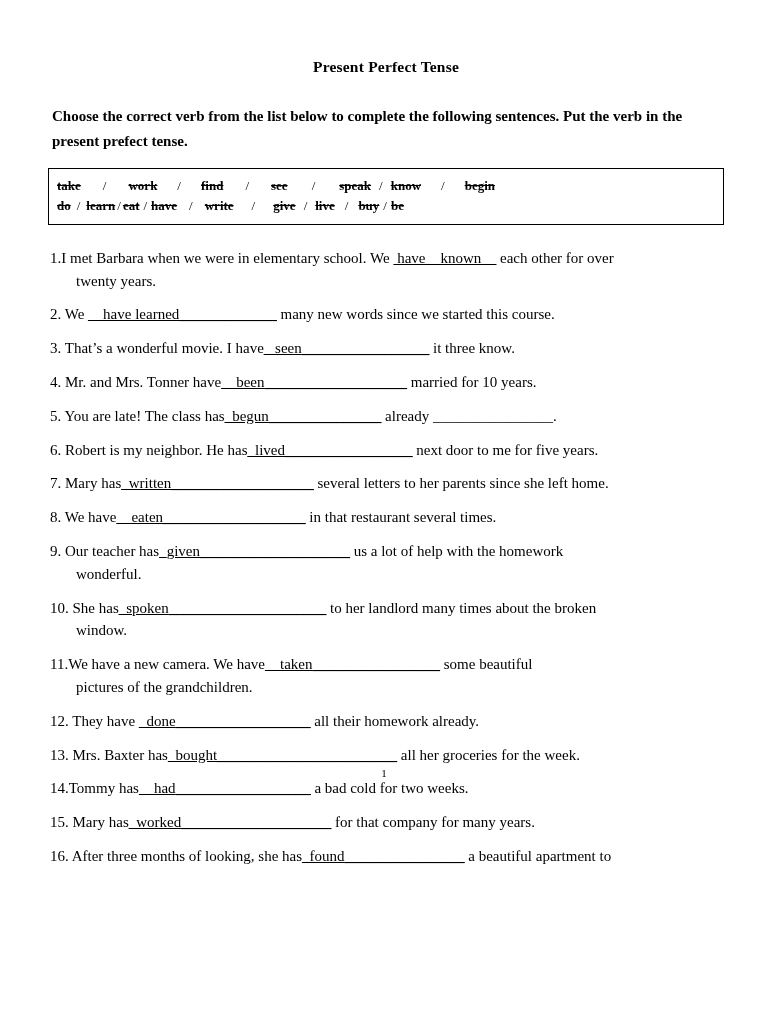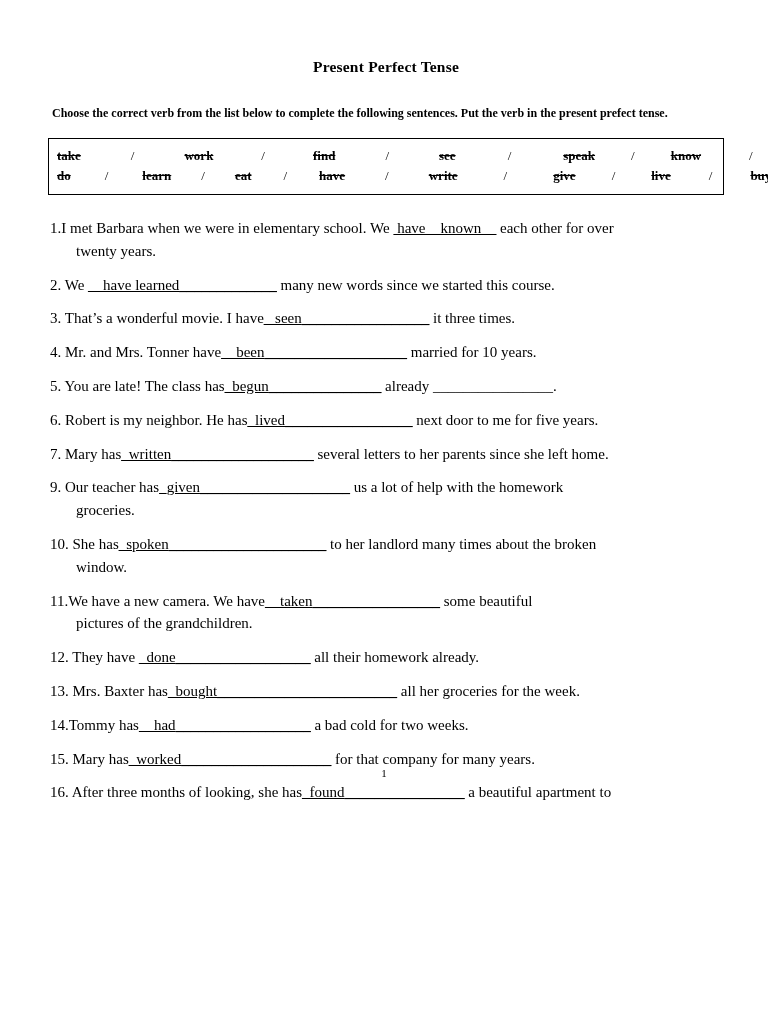--- a/index.html
+++ b/index.html
@@ -24,38 +24,37 @@
   }
   .title {
     text-align: center;
     font-weight: bold;
     font-size: 15.5px;
     margin: 18px 0 0 0;
     letter-spacing: 0.2px;
   }
   .instructions {
     font-weight: bold;
-    font-size: 12px;
+    font-size: 15px;
     line-height: 1.65;
     margin: 28px 0 0 4px;
     max-width: 640px;
   }
   .wordbox {
     margin: 14px 0 0 0;
     border: 1px solid #000;
     padding: 7px 8px 8px 8px;
     box-sizing: border-box;
   }
   .wordrow {
     display: flex;
     align-items: baseline;
     font-size: 13px;
     line-height: 1.55;
     white-space: nowrap;
-    gap: 28px;
   }
   .wordrow .cell {
     display: inline-block;
   }
   .strike {
     text-decoration: line-through;
     font-weight: bold;
   }
   .sep {
     padding: 0 2px;
@@ -137,26 +136,27 @@
         <span class="sep" style="padding-left: 10px; padding-right: 10px;">/</span>
         <span class="cell strike">buy</span>
         <span class="sep" style="padding-left: 4px; padding-right: 4px;">/</span>
         <span class="cell strike">be</span>
       </div>
   </div>
 
   <div class="sentences" id="sentence-list">
       <div class="sentence"><span class="num">1.</span><span>I met Barbara when we were in elementary school. We </span><span class="ul"> have__known__</span><span> each other for over</span><span class="cont">twenty years.</span></div>
       <div class="sentence"><span class="num">2.</span><span> We </span><span class="ul">__have learned</span><span class="blank">_____________</span><span> many new words since we started this course.</span></div>
-      <div class="sentence"><span class="num">3.</span><span> That’s a wonderful movie. I have</span><span class="ul">_ seen</span><span class="blank">_________________</span><span> it three times.</span></div>
+      <div class="sentence"><span class="num">3.</span><span> That’s a wonderful movie. I have</span><span class="ul">_ seen</span><span class="blank">_________________</span><span> it three know.</span></div>
       <div class="sentence"><span class="num">4.</span><span> Mr. and Mrs. Tonner  have</span><span class="ul">__been</span><span class="blank">___________________</span><span> married for 10 years.</span></div>
       <div class="sentence"><span class="num">5.</span><span> You are late! The class has</span><span class="ul">_begun</span><span class="blank">_______________</span><span> already ________________.</span></div>
       <div class="sentence"><span class="num">6.</span><span> Robert is my neighbor. He has</span><span class="ul">_lived</span><span class="blank">_________________</span><span> next door to me for five years.</span></div>
       <div class="sentence"><span class="num">7.</span><span> Mary has</span><span class="ul">_written</span><span class="blank">___________________</span><span> several letters to her parents since she left home.</span></div>
-      <div class="sentence"><span class="num">9.</span><span> Our teacher has</span><span class="ul">_given</span><span class="blank">____________________</span><span> us a lot of help with the homework</span><span class="cont">groceries.</span></div>
+      <div class="sentence"><span class="num">8.</span><span> We have</span><span class="ul">__eaten</span><span class="blank">___________________</span><span> in that restaurant several times.</span></div>
+      <div class="sentence"><span class="num">9.</span><span> Our teacher has</span><span class="ul">_given</span><span class="blank">____________________</span><span> us a lot of help with the homework</span><span class="cont">wonderful.</span></div>
       <div class="sentence"><span class="num">10.</span><span> She has</span><span class="ul">_spoken</span><span class="blank">_____________________</span><span> to her landlord many times about the broken</span><span class="cont">window.</span></div>
       <div class="sentence"><span class="num">11.</span><span>We have a new camera. We have</span><span class="ul">__taken</span><span class="blank">_________________</span><span> some beautiful</span><span class="cont">pictures of the grandchildren.</span></div>
       <div class="sentence"><span class="num">12.</span><span> They have </span><span class="ul">_done</span><span class="blank">__________________</span><span> all their homework already.</span></div>
       <div class="sentence"><span class="num">13.</span><span>  Mrs. Baxter has</span><span class="ul">_bought</span><span class="blank">________________________</span><span> all her groceries for the week.</span></div>
       <div class="sentence"><span class="num">14.</span><span>Tommy has</span><span class="ul">__had</span><span class="blank">__________________</span><span> a bad cold for two weeks.</span></div>
       <div class="sentence"><span class="num">15.</span><span> Mary has</span><span class="ul">_worked</span><span class="blank">____________________</span><span> for that company for many years.</span></div>
       <div class="sentence"><span class="num">16.</span><span> After three months of looking, she has</span><span class="ul">_found</span><span class="blank">________________</span><span> a beautiful apartment to</span></div>
     </div>
 
   <div class="pagenum">1</div>

